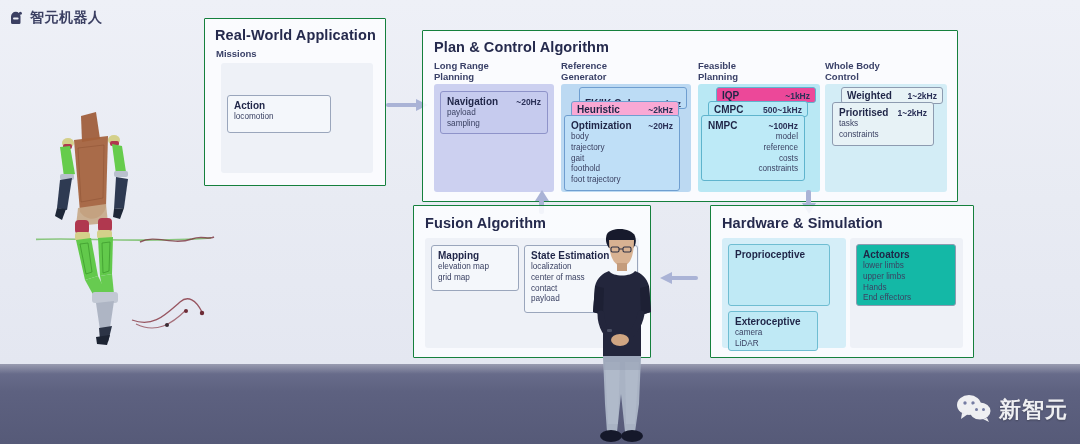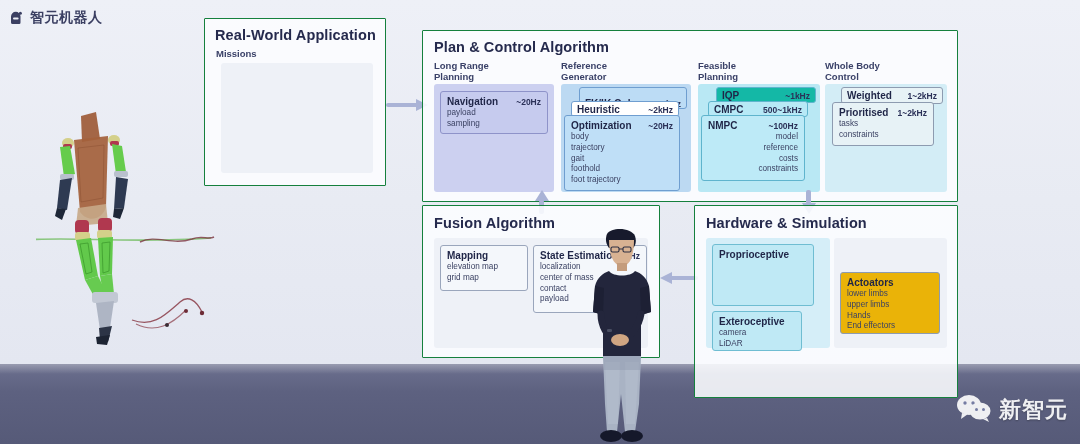--- a/index.html
+++ b/index.html
@@ -63,27 +63,27 @@
   .zone.mint   { background: #d8edf2; }
   .zone.plain  { background: #eef1f6; }
   .zone.paleblue { background: #d5eef8; }
   .card {
     position: absolute;
     border-radius: 3px;
     padding: 4px 6px 5px 6px;
   }
   .card.purple { background: #c6cbee; border: 1px solid #8e93c9; }
   .card.blue1  { background: #bcdcf5; border: 1px solid #6f9ed0; }
-  .card.blue2  { background: #ffffff; border: 1px solid #6f9ed0; }
+  .card.blue2  { background: #f9a8d4; border: 1px solid #6f9ed0; }
   .card.blue3  { background: #bfdff7; border: 1px solid #6f9ed0; }
-  .card.cyan1  { background: #14b8a6; border: 1px solid #5fb4cd; }
+  .card.cyan1  { background: #ec4899; border: 1px solid #5fb4cd; }
   .card.cyan2  { background: #b7e9f6; border: 1px solid #5fb4cd; }
   .card.cyan3  { background: #bdeaf7; border: 1px solid #5fb4cd; }
   .card.ghost  { background: #e7f2f6; border: 1px solid #8d9bb0; }
-  .card.ghost2 { background: #eab308; border: 1px solid #8d9bb0; margin-top: 28px; }
+  .card.ghost2 { background: #14b8a6; border: 1px solid #8d9bb0; }
   .card.white  { background: #f4f7fb; border: 1px solid #9aa6bc; }
   .card.cyanbox{ background: #bfe9f5; border: 1px solid #6fbdd2; }
   .card-row { display: flex; align-items: baseline; gap: 8px; }
   .card-title {
     font-size: 10px; font-weight: 700; color: #1f2547; white-space: nowrap;
   }
   .card-freq {
     font-size: 8.5px; font-weight: 600; color: #2b3158; white-space: nowrap;
     margin-left: auto;
   }
@@ -178,20 +178,26 @@
       <path d="M60 211 L78 209 L74 236 L64 238 Z" fill="#aeb5c4"></path>
       <path d="M63 236 L76 234 L72 250 L64 248 Z" fill="#2c3446"></path>
       <path d="M60 245 L74 243 L71 253 L61 252 Z" fill="#1d2433"></path>
     </svg>
   </div>
 
   <div class="panel" style="left:204px; top:18px; width:182px; height:168px;">
     <div class="panel-title" style="position:absolute; left:10px; top:8px;">Real-World Application</div>
     <div class="sub-head" style="position:absolute; left:11px; top:29px;">Missions</div>
     <div class="zone plain" style="left:16px; top:44px; width:152px; height:110px; position:absolute; background:#eef1f7;"></div>
+    <div class="card white" style="left:22px; top:76px; width:104px; height:38px;">
+      <div class="card-row">
+        <span class="card-title">Action</span>
+      </div>
+      <div class="card-list">locomotion</div>
+    </div>
   </div>
 
   <div class="arrow" style="left:386px; top:99px; width:44px; height:12px;">
     <div class="arrow-shaft" style="left:0; top:4px; width:32px; height:4px; border-radius:2px;"></div>
     <div class="arrow-head" style="left:30px; top:0; border-top:6px solid transparent; border-bottom:6px solid transparent; border-left:12px solid #aab3d6;"></div>
   </div>
 
   <div class="panel" style="left:422px; top:18px; width:536px; height:172px;margin-top:12px;">
     <div class="panel-title" style="position:absolute; left:11px; top:8px;">Plan &amp; Control Algorithm</div>
 
@@ -282,21 +288,21 @@
   <div class="arrow" style="left:535px; top:190px; width:14px; height:24px;">
     <div class="arrow-shaft" style="left:4px; top:10px; width:5px; height:14px; border-radius:2px;"></div>
     <div class="arrow-head" style="left:0; top:0; border-left:7px solid transparent; border-right:7px solid transparent; border-bottom:11px solid #aab3d6;"></div>
   </div>
 
   <div class="arrow" style="left:802px; top:190px; width:14px; height:24px;">
     <div class="arrow-shaft" style="left:4px; top:0; width:5px; height:14px; border-radius:2px;"></div>
     <div class="arrow-head" style="left:0; top:13px; border-left:7px solid transparent; border-right:7px solid transparent; border-top:11px solid #aab3d6;"></div>
   </div>
 
-  <div class="panel" style="left:422px; top:205px; width:238px; height:153px;">
+  <div class="panel" style="left:413px; top:205px; width:238px; height:153px;">
     <div class="panel-title" style="position:absolute; left:11px; top:9px;">Fusion Algorithm</div>
     <div class="zone plain" style="position:absolute; left:11px; top:32px; width:214px; height:110px; background:#eef1f7;"></div>
     <div class="card white" style="left:17px; top:39px; width:88px; height:46px;">
       <div class="card-row">
         <span class="card-title">Mapping</span>
       </div>
       <div class="card-list">elevation map
 grid map</div>
     </div>
     <div class="card white" style="left:110px; top:39px; width:114px; height:68px;">
@@ -309,21 +315,21 @@
 contact
 payload</div>
     </div>
   </div>
 
   <div class="arrow" style="left:660px; top:272px; width:38px; height:12px;">
     <div class="arrow-shaft" style="left:10px; top:4px; width:28px; height:4px; border-radius:2px;"></div>
     <div class="arrow-head" style="left:0; top:0; border-top:6px solid transparent; border-bottom:6px solid transparent; border-right:12px solid #aab3d6;"></div>
   </div>
 
-  <div class="panel" style="left:694px; top:205px; width:264px; height:193px;">
+  <div class="panel" style="left:710px; top:205px; width:264px; height:153px;">
     <div class="panel-title" style="position:absolute; left:11px; top:9px;">Hardware &amp; Simulation</div>
     <div class="zone paleblue" style="position:absolute; left:11px; top:32px; width:124px; height:110px;"></div>
     <div class="zone plain" style="position:absolute; left:139px; top:32px; width:113px; height:110px; background:#eef1f7;"></div>
 
     <div class="card cyanbox" style="left:17px; top:38px; width:102px; height:62px;">
       <div class="card-row">
         <span class="card-title">Proprioceptive</span>
       </div>
     </div>
     <div class="card cyanbox" style="left:17px; top:105px; width:90px; height:40px;">

